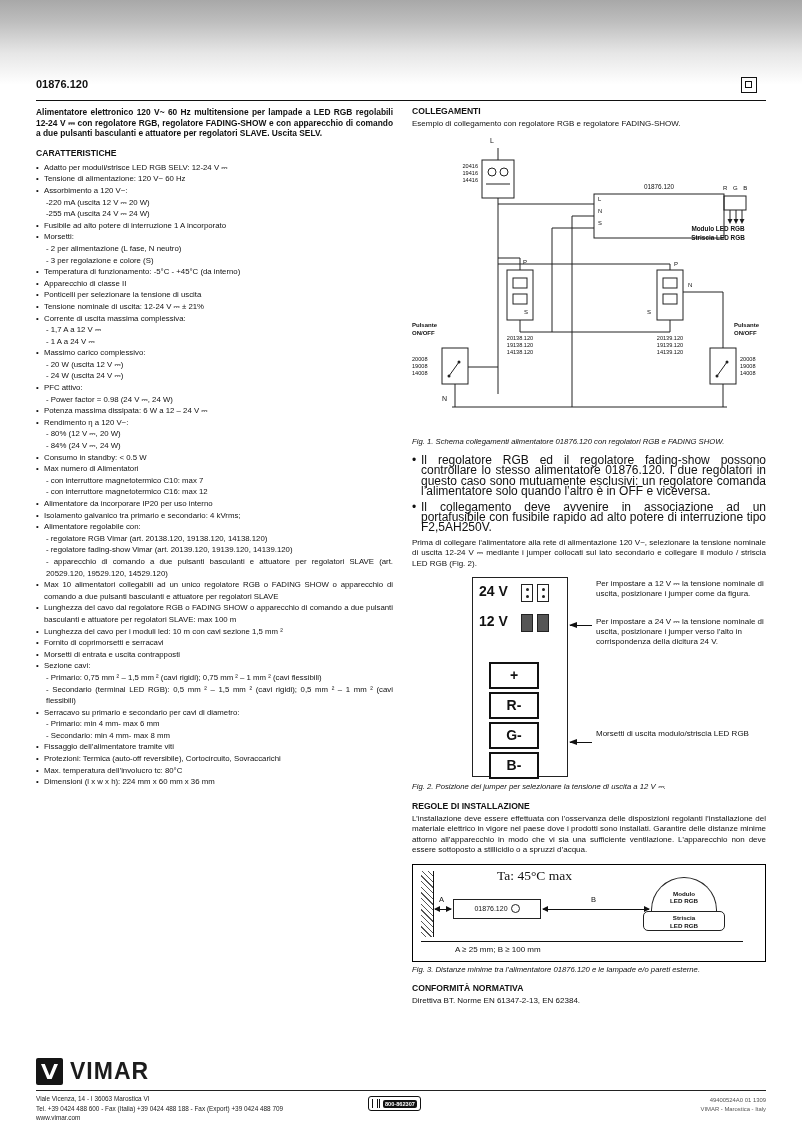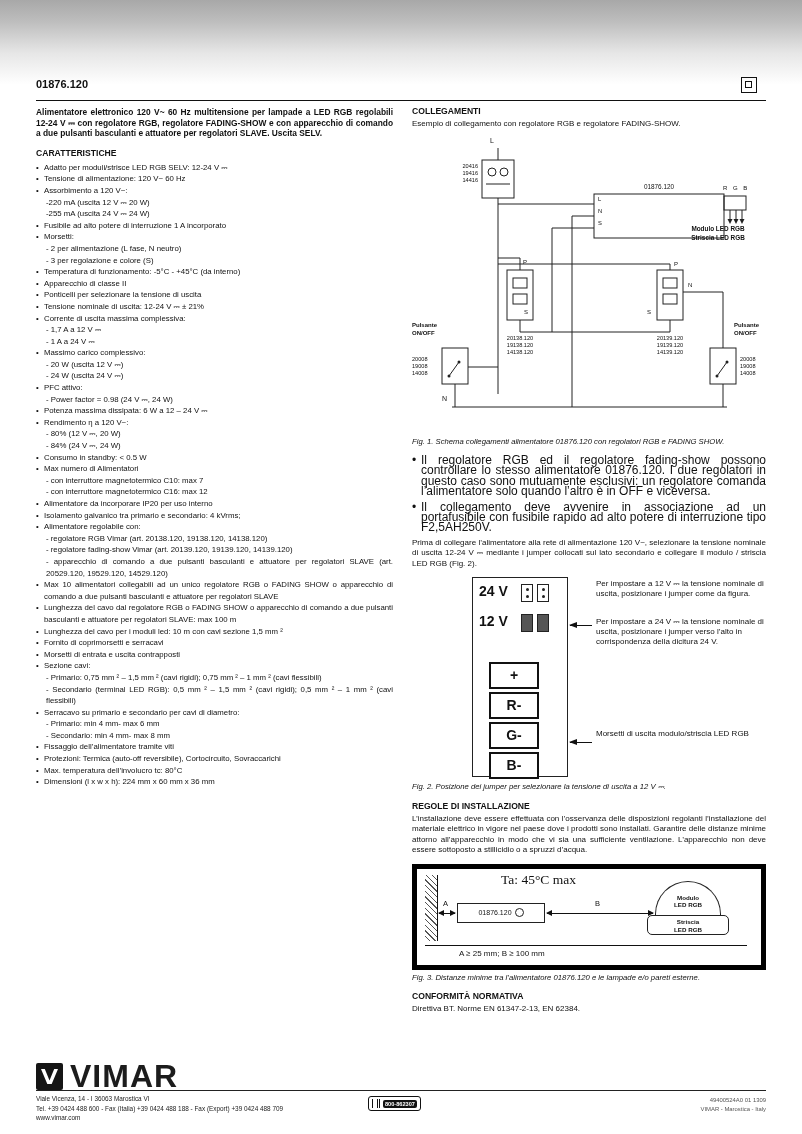--- a/index.html
+++ b/index.html
@@ -69,21 +69,21 @@
        text-align:center;line-height:23px;margin-bottom:3px;background:#fff;box-sizing:content-box;}
   .arrowL{position:absolute;height:0;border-top:1.2px solid #111;}
   .arrowL::before{content:"";position:absolute;left:-1px;top:-4.2px;width:0;height:0;
        border-right:8px solid #111;border-top:3.5px solid transparent;border-bottom:3.5px solid transparent;}
   .aj{left:158px;top:48px;width:22px;}
   .am{left:158px;top:165px;width:22px;}
   .f2ann{position:absolute;left:184px;width:170px;font-size:8px;line-height:10px;}
   .a1{top:2px;} .a2{top:40px;} .a3{top:152px;}
 
   
-  .fig3{position:relative;height:96px;border:5px solid #000000;margin:4px 0 2px;}
+  .fig3{position:relative;height:96px;border:1px solid #000000;margin:4px 0 2px;}
   .wall{position:absolute;left:8px;top:6px;width:12px;height:66px;border-right:1.5px solid #111;
        background:repeating-linear-gradient(45deg,transparent 0 3px,#555 3px 4px);}
   .ta{position:absolute;left:84px;top:3px;font-family:"Liberation Serif",serif;font-size:13.5px;}
   .psu3{position:absolute;left:40px;top:34px;width:88px;height:20px;border:1px solid #222;font-size:7px;
        display:flex;align-items:center;justify-content:center;gap:3px;box-sizing:border-box;}
   .lampdot{width:7px;height:7px;border:1px solid #222;border-radius:50%;display:inline-block;}
   .arr2{position:absolute;height:0;border-top:1px solid #111;}
   .arr2::before,.arr2::after{content:"";position:absolute;top:-3.5px;width:0;height:0;
        border-top:3px solid transparent;border-bottom:3px solid transparent;}
   .arr2::before{left:-1px;border-right:6px solid #111;}
@@ -95,21 +95,21 @@
        border-radius:33px 33px 0 0;text-align:center;font-size:6.2px;font-weight:bold;line-height:7px;
        padding-top:12px;box-sizing:border-box;}
   .strip{position:absolute;left:230px;top:46px;width:82px;height:20px;border:1px solid #222;border-radius:5px;
        text-align:center;font-size:6.2px;font-weight:bold;line-height:8px;padding-top:2px;box-sizing:border-box;background:#fff;}
   .floor{position:absolute;left:8px;top:76px;width:322px;height:1px;background:#111;}
   .dims{position:absolute;left:42px;top:80px;font-size:8px;}
 
   
   .brandrow{position:absolute;left:36px;top:1058px;display:flex;align-items:center;}
   .logo{width:27px;height:27px;}
-  .brand{font-size:32px;font-weight:bold;margin-left:7px;letter-spacing:1px;color:#1c1c1c;}
+  .brand{font-size:23px;font-weight:bold;margin-left:7px;letter-spacing:1px;color:#1c1c1c;}
   .frule{position:absolute;left:36px;top:1090px;width:730px;height:1px;background:#222;}
   .addr{position:absolute;left:36px;top:1094px;font-size:6.4px;line-height:9.5px;color:#222;}
   .green{position:absolute;left:368px;top:1096px;height:15px;display:flex;align-items:center;gap:2px;
        border:1px solid #111;border-radius:3px;padding:1px 3px;box-sizing:border-box;background:#fff;}
   .bars{width:9px;height:9px;background:repeating-linear-gradient(90deg,#111 0 1px,#fff 1px 2.5px);}
   .gn{font-size:5.6px;font-weight:bold;background:#111;color:#fff;padding:1px 2px;border-radius:2px;}
   .docref{position:absolute;right:36px;top:1096px;text-align:right;font-size:5.9px;line-height:8.5px;color:#555;}
 </style>
 </head>
 <body>

